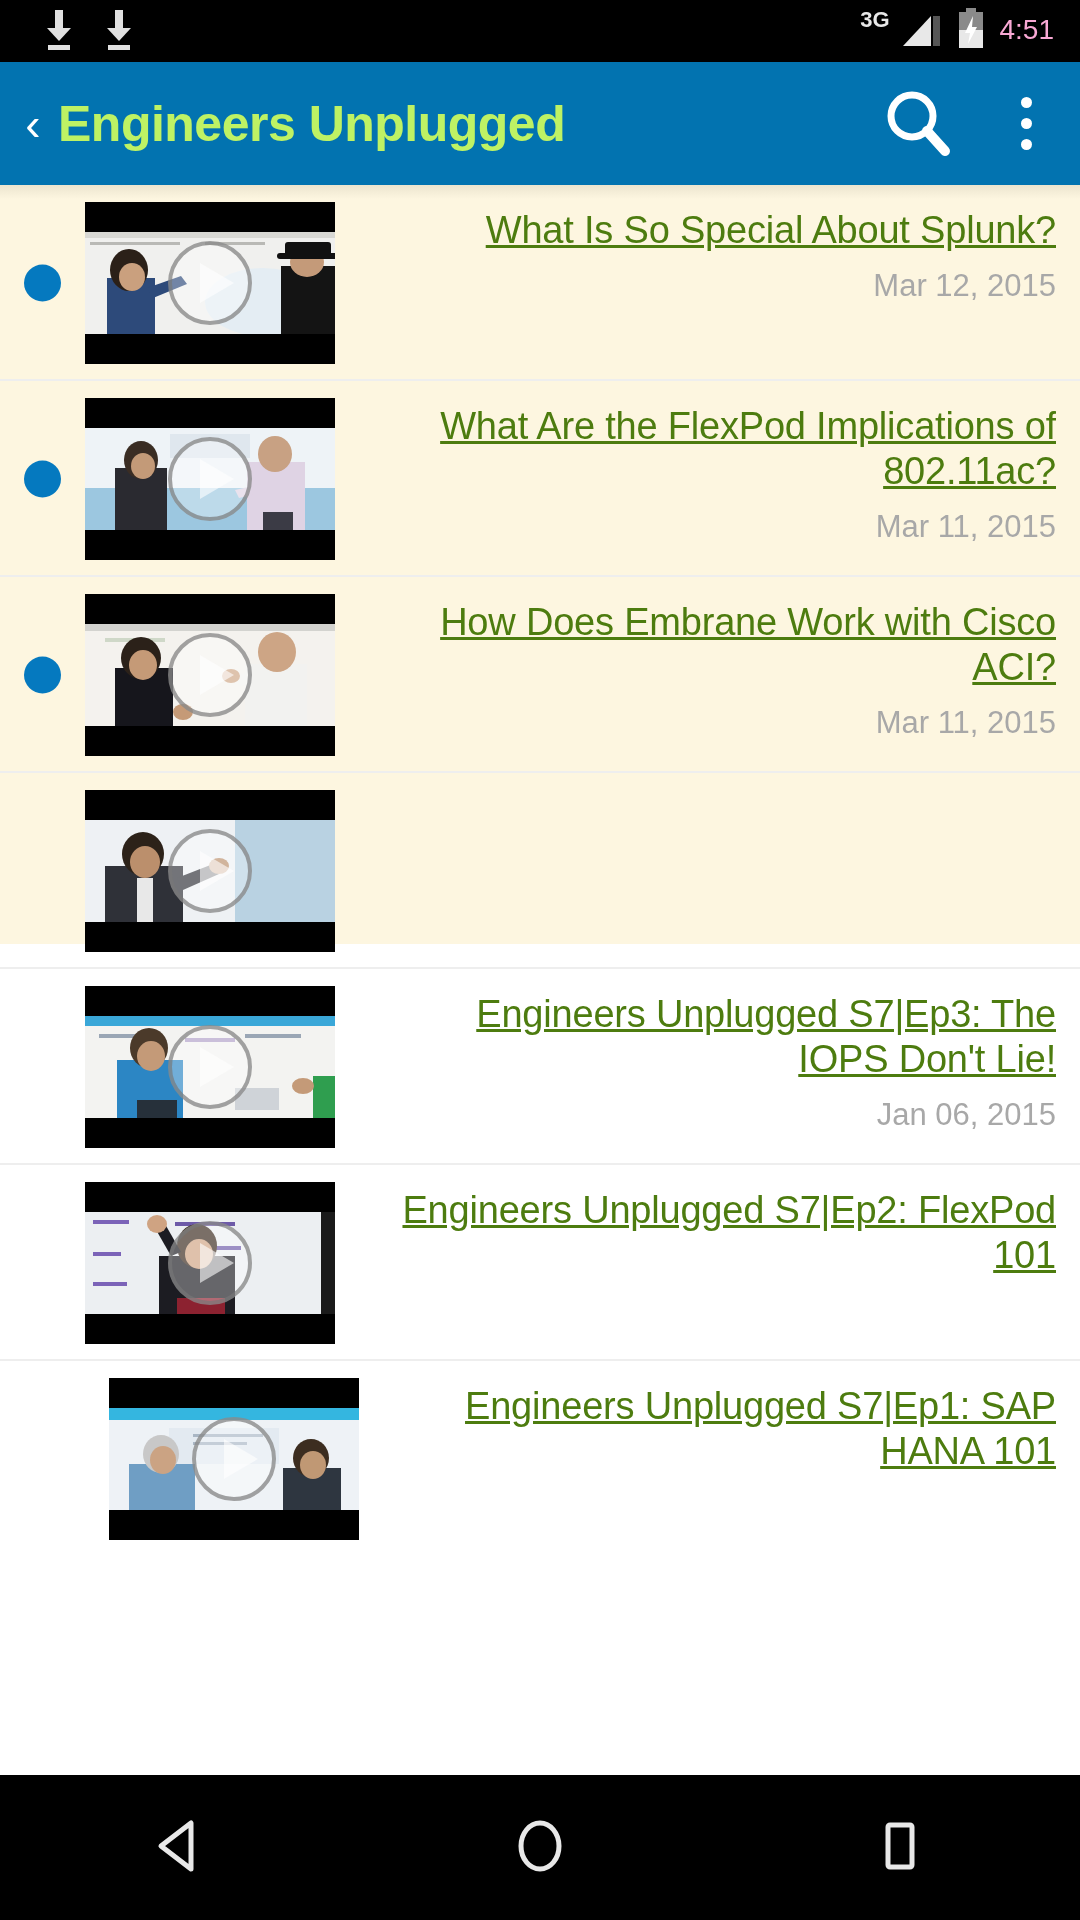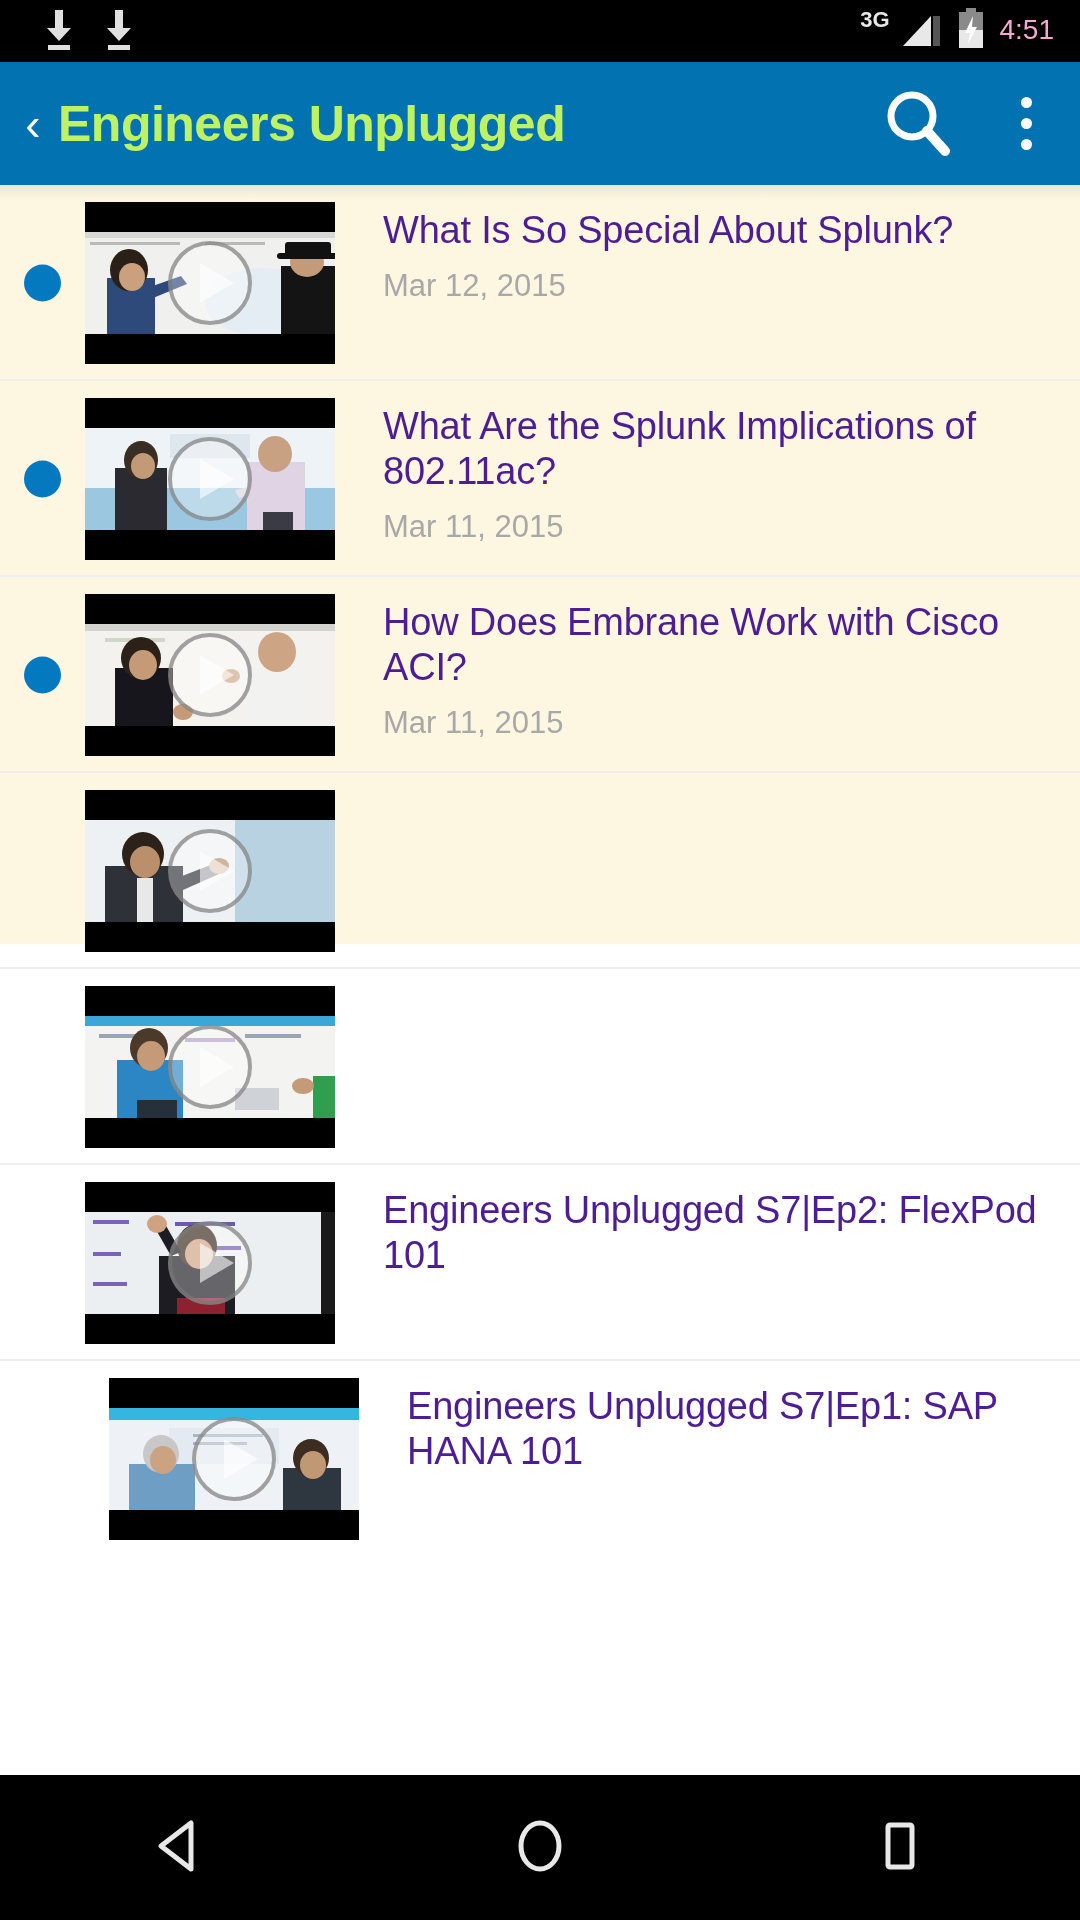--- a/index.html
+++ b/index.html
@@ -3,21 +3,21 @@
 <meta charset="utf-8">
 <title>Engineers Unplugged</title>
 <style>
   * { margin:0; padding:0; box-sizing:border-box; }
   html, body {
     width:1080px; height:1920px;
     background:#ffffff;
     font-family:"Liberation Sans", sans-serif;
     overflow:hidden;
   }
-  .phone { position:relative; width:1080px; height:1920px; background:#fff; }
+  .phone { position:relative; width:1080px; height:1920px; background:#fff;text-align:right; }
 
   
   .statusbar {
     position:absolute; top:0; left:0; width:1080px; height:62px;
     background:#000000;
     display:flex; align-items:center;
     padding:0 18px;
   }
   .status-left { display:flex; align-items:center; gap:22px; margin-left:22px; }
   .status-right { margin-left:auto; display:flex; align-items:center; gap:14px; padding-right:8px; }
@@ -97,24 +97,24 @@
   .thumb .bar-top { top:0; }
   .thumb .bar-bot { bottom:0; }
   .thumb .frame { position:absolute; top:30px; left:0; width:250px; height:102px; overflow:hidden; }
   .thumb .play {
     position:absolute; left:50%; top:50%; transform:translate(-50%,-50%);
     width:96px; height:96px; z-index:4; opacity:0.78;
   }
 
   .meta { flex:1; padding-left:48px; padding-right:24px; padding-top:6px; }
   .vtitle {
-    color:#4c1d95; font-size:38px; line-height:45px; font-weight:400;
+    color:#4d7c0f; font-size:38px; line-height:45px; font-weight:400;
     font-family:"Liberation Sans", sans-serif;
     letter-spacing:-0.2px;
-    max-height:92px; overflow:hidden;
+    max-height:92px; overflow:hidden;text-decoration:underline;
   }
   .vdate {
     color:#a8a8a8; font-size:31px; line-height:38px; margin-top:14px;
     font-family:"Liberation Sans", sans-serif;
   }
 
   
   .navbar {
     position:absolute; bottom:0; left:0; width:1080px; height:145px;
     background:#000000; display:flex; align-items:center; justify-content:space-around;
@@ -251,21 +251,21 @@
         <div class="bar-top"></div>
         <div class="bar-bot"></div>
         <span class="play">
           <svg width="96" height="96" viewBox="0 0 96 96">
             <circle cx="48" cy="48" r="40" fill="#ffffff" fill-opacity="0.42" stroke="#8a8a8a" stroke-width="4"></circle>
             <polygon points="38,28 72,48 38,68" fill="#ffffff" fill-opacity="0.88"></polygon>
           </svg>
         </span>
       </div>
       <div class="meta">
-        <div class="vtitle">What Are the Splunk Implications of 802.11ac?</div>
+        <div class="vtitle">What Are the FlexPod Implications of 802.11ac?</div>
         <div class="vdate">Mar 11, 2015</div>
       </div>
     </div>
 
     <div class="row">
       <div class="dot-col">
         <span class="blue-dot"></span>
       </div>
       <div class="thumb">
         <div class="frame">
@@ -344,20 +344,24 @@
           </svg>
         </div>
         <div class="bar-top"></div>
         <div class="bar-bot"></div>
         <span class="play">
           <svg width="96" height="96" viewBox="0 0 96 96">
             <circle cx="48" cy="48" r="40" fill="#ffffff" fill-opacity="0.42" stroke="#8a8a8a" stroke-width="4"></circle>
             <polygon points="38,28 72,48 38,68" fill="#ffffff" fill-opacity="0.88"></polygon>
           </svg>
         </span>
+      </div>
+      <div class="meta">
+        <div class="vtitle">Engineers Unplugged S7|Ep3: The IOPS Don't Lie!</div>
+        <div class="vdate">Jan 06, 2015</div>
       </div>
     </div>
 
     <div class="row">
       <div class="dot-col"></div>
       <div class="thumb">
         <div class="frame">
           <svg width="250" height="102" viewBox="0 0 250 102" preserveAspectRatio="none">
             <rect width="250" height="102" fill="#eceff2"></rect>
             <rect x="236" y="0" width="14" height="102" fill="#1a1a1a"></rect>

